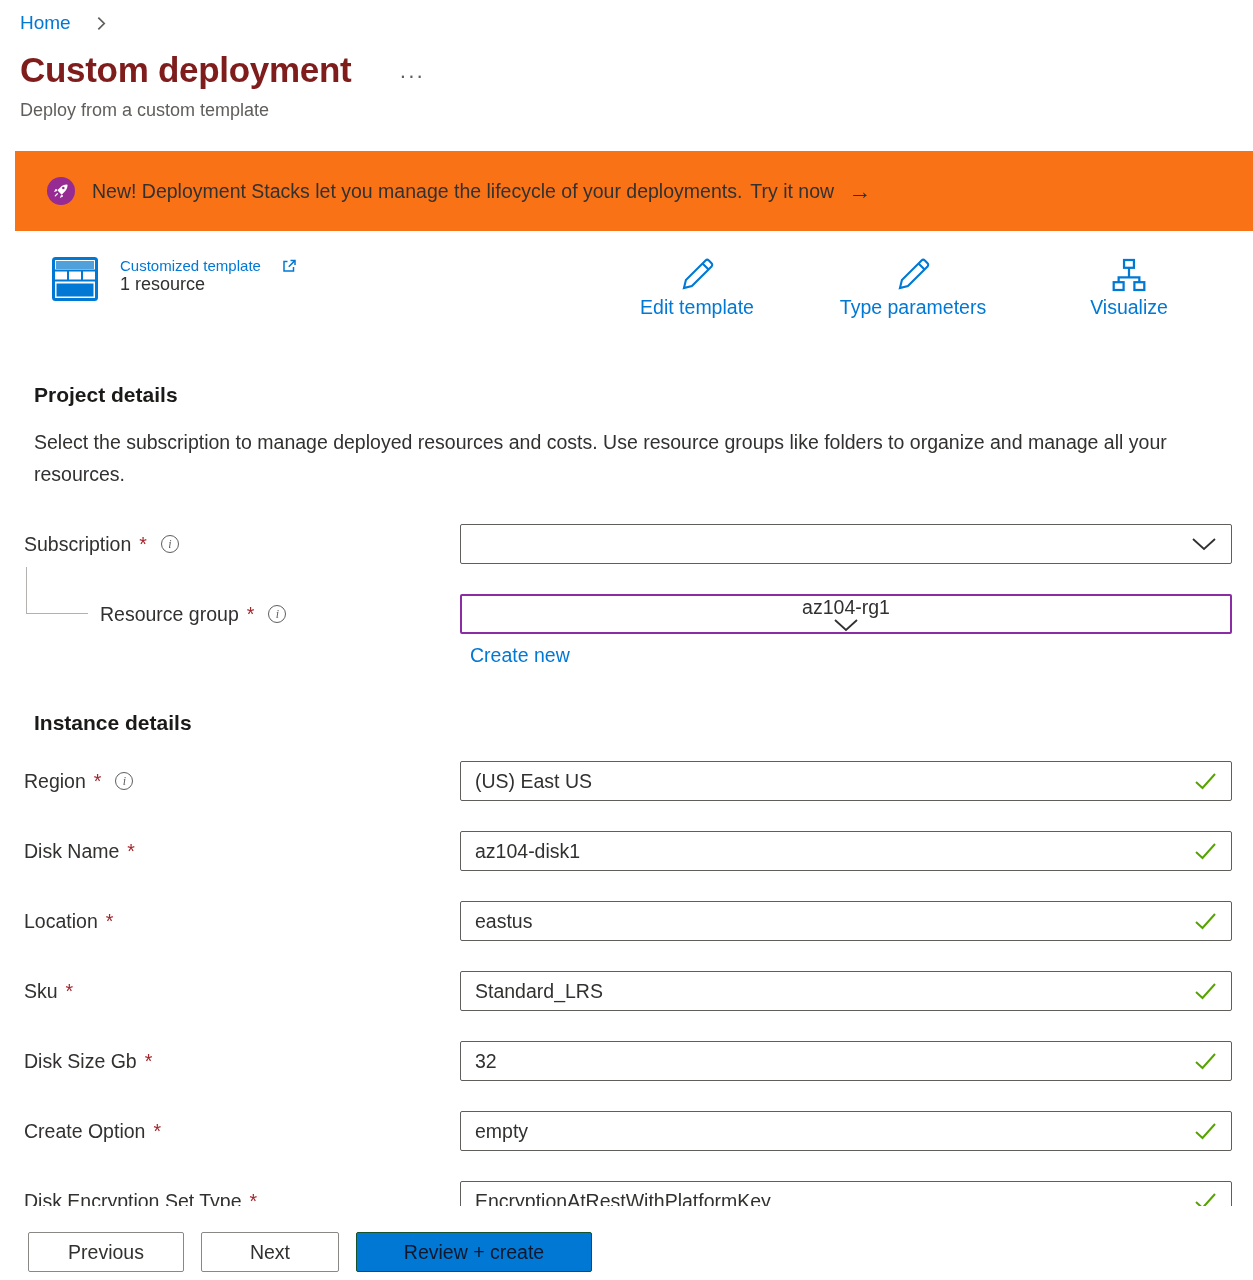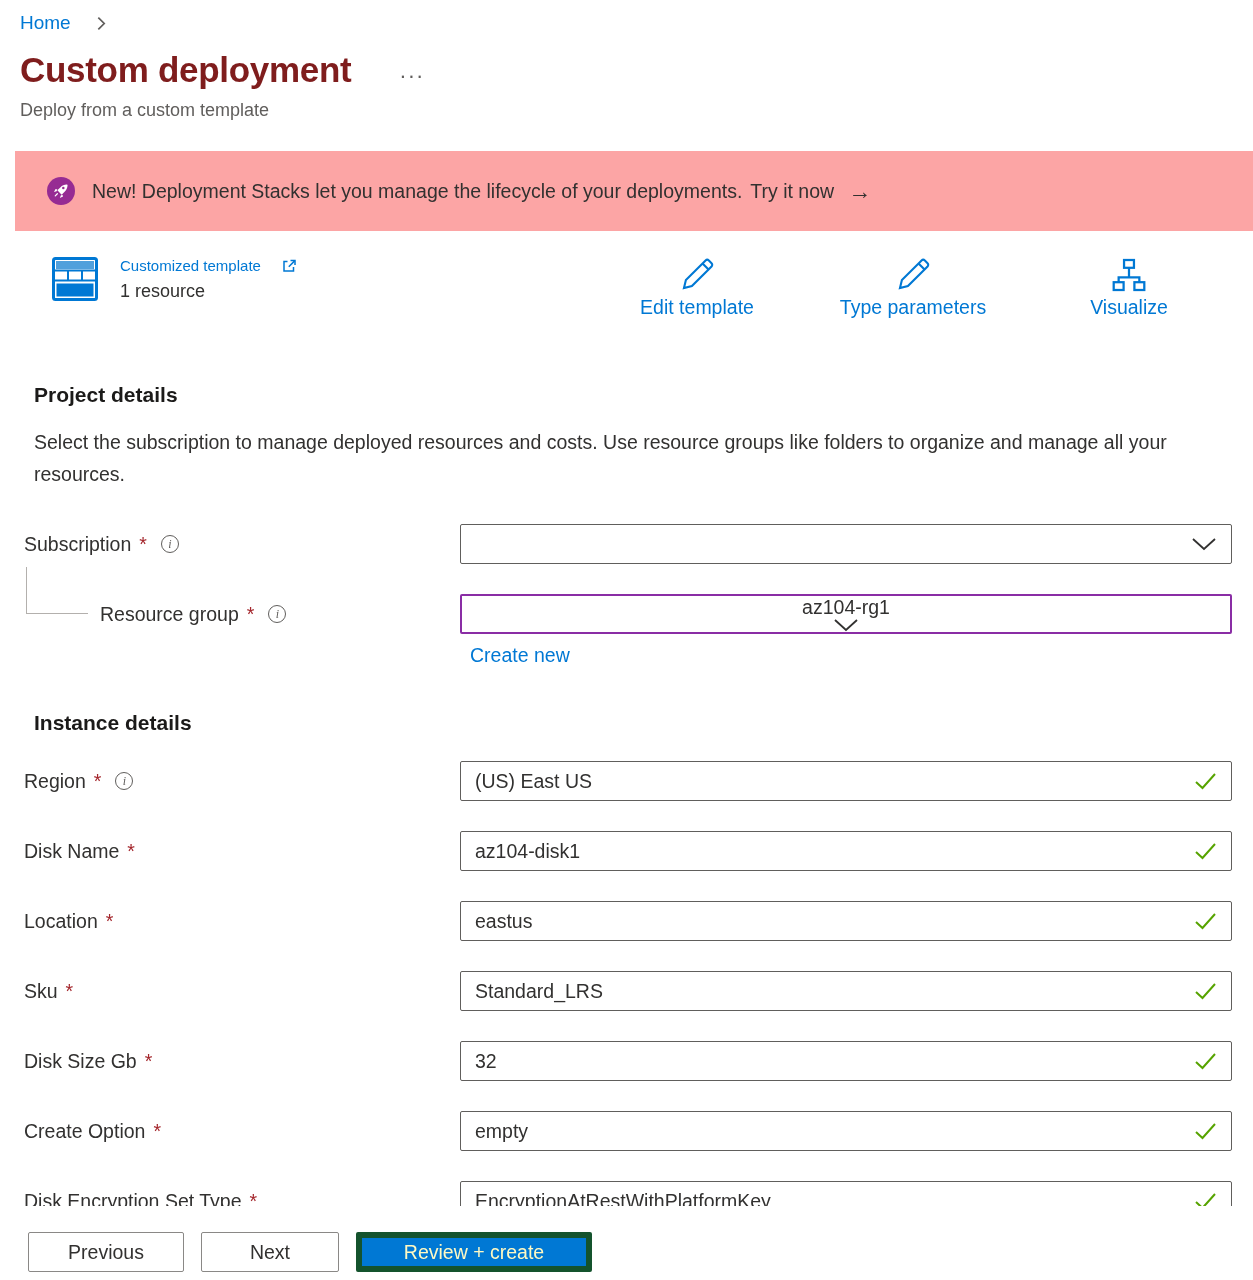--- a/index.html
+++ b/index.html
@@ -15,30 +15,30 @@
   .breadcrumb { display: flex; align-items: center; gap: 24px; padding: 12px 0 0 20px; font-size: 19px; }
   .breadcrumb-link { color: #0078d4; cursor: pointer; }
 
   
   .title-row { display: flex; align-items: center; gap: 48px; margin: 16px 0 0 20px; }
   .page-title { font-size: 35px; font-weight: 700; color: #7f1d1d; letter-spacing: -0.3px; }
   .more-options { color: #605e5c; font-size: 22px; letter-spacing: 1px; cursor: pointer; padding-top: 12px; }
   .subtitle { margin: 10px 0 0 20px; font-size: 18px; color: #605e5c; }
 
   
-  .banner { margin: 30px 0 0 15px; height: 80px; background: #fca5a5; display: flex; align-items: center; gap: 17px; padding-left: 32px; font-size: 19.5px; color: #323130; }
+  .banner { margin: 30px 0 0 15px; height: 80px; background: #f97316; display: flex; align-items: center; gap: 17px; padding-left: 32px; font-size: 19.5px; color: #323130; }
   .banner-inline { display: flex; align-items: center; gap: 8px; }
   .banner-link { display: flex; align-items: center; gap: 14px; cursor: pointer; }
   .banner-arrow { font-size: 23px; line-height: 1; }
 
   
   .template-bar { display: flex; justify-content: space-between; align-items: flex-start; margin: 26px 44px 0 52px; }
   .tpl-left { display: flex; gap: 22px; align-items: flex-start; }
   .tpl-name { display: flex; align-items: center; gap: 20px; color: #0078d4; font-size: 15px; cursor: pointer; text-align: center; }
-  .tpl-count { margin-top: 7px; font-size: 18px; color: #323130; }
+  .tpl-count { font-size: 18px; color: #323130; }
   .tpl-actions { display: flex; gap: 56px; }
   .action { width: 160px; display: flex; flex-direction: column; align-items: center; gap: 3px; color: #0078d4; font-size: 19.5px; cursor: pointer; }
 
   
   .section-heading { font-size: 21px; font-weight: 700; color: #1b1a19; }
   .project-heading { margin: 64px 0 0 34px; }
   .desc { margin: 20px 40px 0 34px; font-size: 19.5px; line-height: 1.62; max-width: 1155px; }
   .instance-heading { margin: 44px 0 0 34px; }
 
   
@@ -58,21 +58,21 @@
 
   .chev { display: flex; align-items: center; flex-shrink: 0; }
   .check { display: flex; align-items: center; flex-shrink: 0; }
 
   
   .footer { position: absolute; left: 8px; right: 0; bottom: 0; height: 74px; background: #fff; display: flex; align-items: flex-end; gap: 17px; padding: 0 0 8px 20px; }
   .btn { height: 40px; border-radius: 2px; font-size: 19.5px; display: inline-flex; align-items: center; justify-content: center; cursor: pointer; font-family: inherit; padding: 0 14px; }
   .btn-outline { background: #fff; border: 1px solid #8a8886; color: #323130; }
   .btn-prev { min-width: 156px; }
   .btn-next { min-width: 138px; }
-  .btn-primary { background: #0078d4; border: 6px solid #14532d; color: #fef9c3; min-width: 236px; }
+  .btn-primary { background: #0078d4; border: 1px solid #14532d; color: #0f172a; min-width: 236px; }
 </style>
 </head>
 <body>
 
 <div class="breadcrumb">
   <span class="breadcrumb-link">Home</span>
   <span class="chev">
     <svg width="12" height="15" viewBox="0 0 10 14" fill="none" stroke="#605e5c" stroke-width="1.6">
         <path d="M2.5 1.5L8 7l-5.5 5.5"></path>
       </svg>

